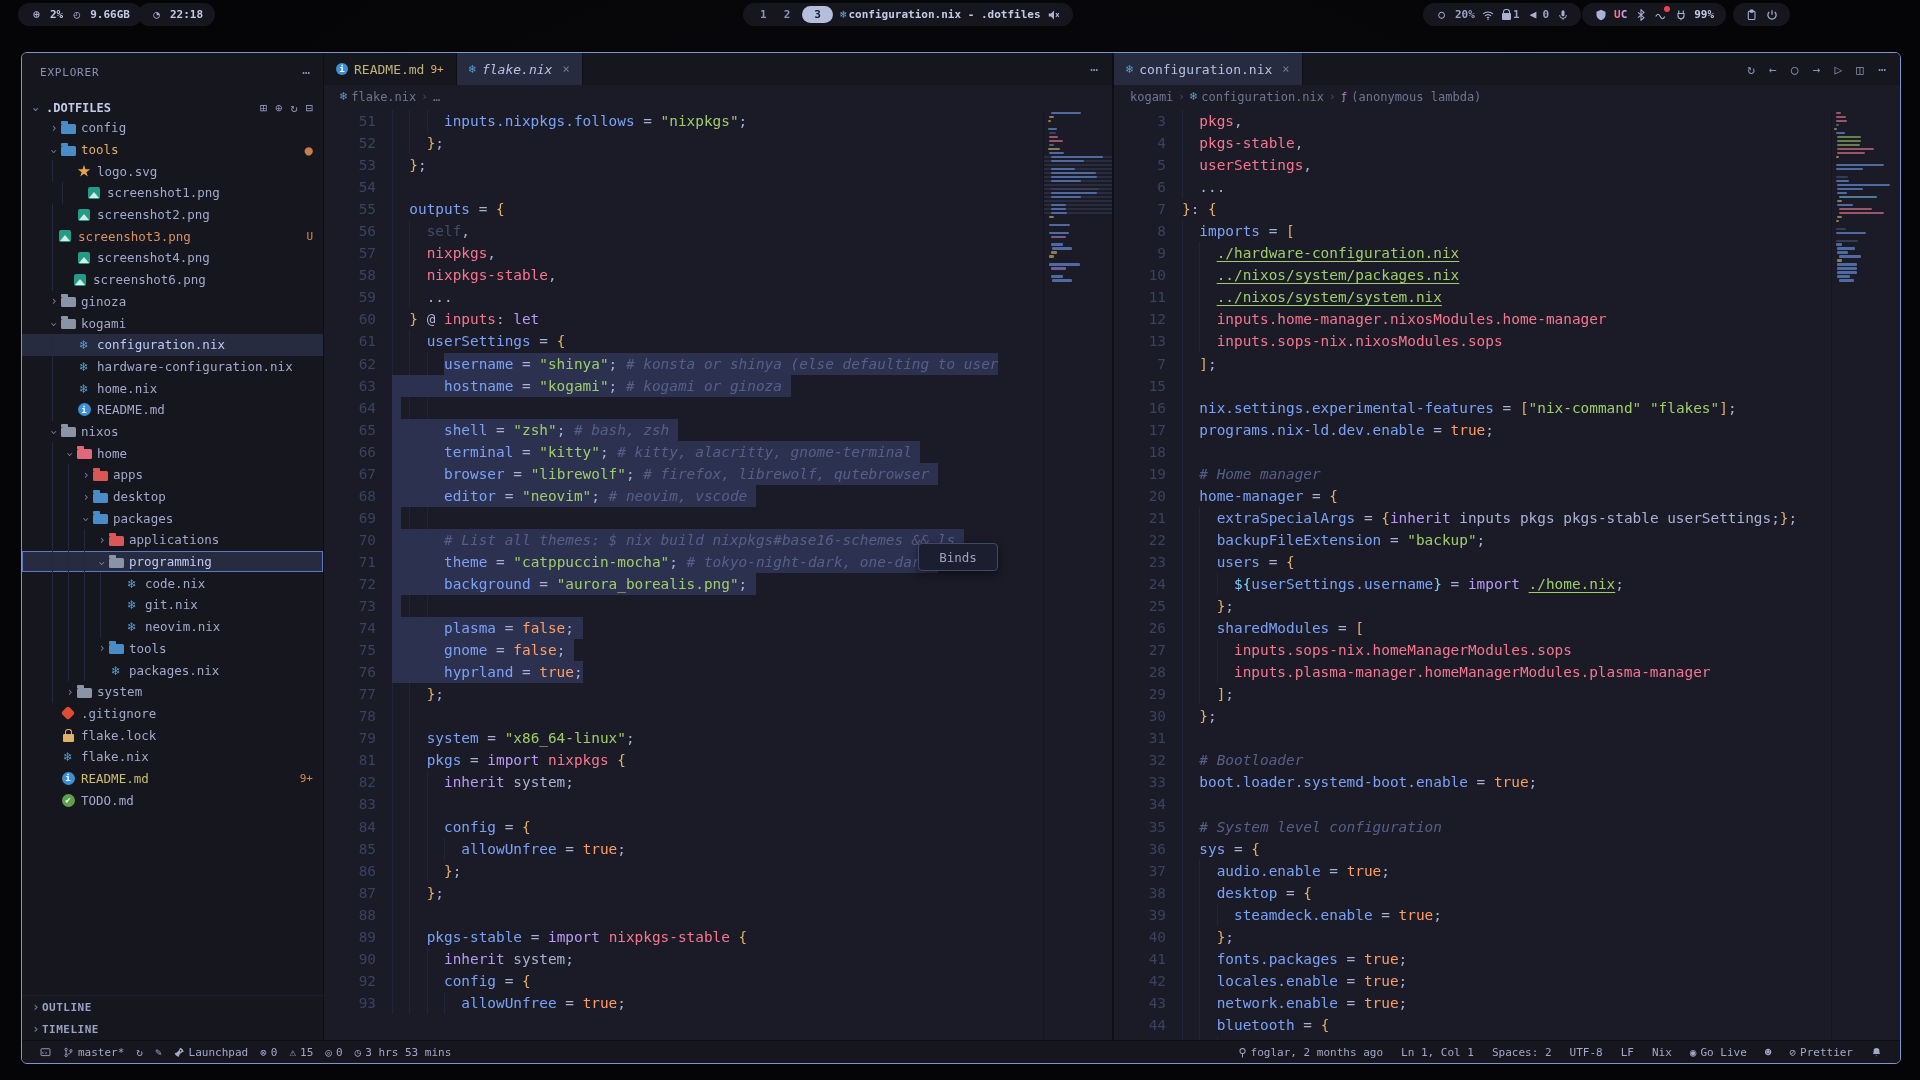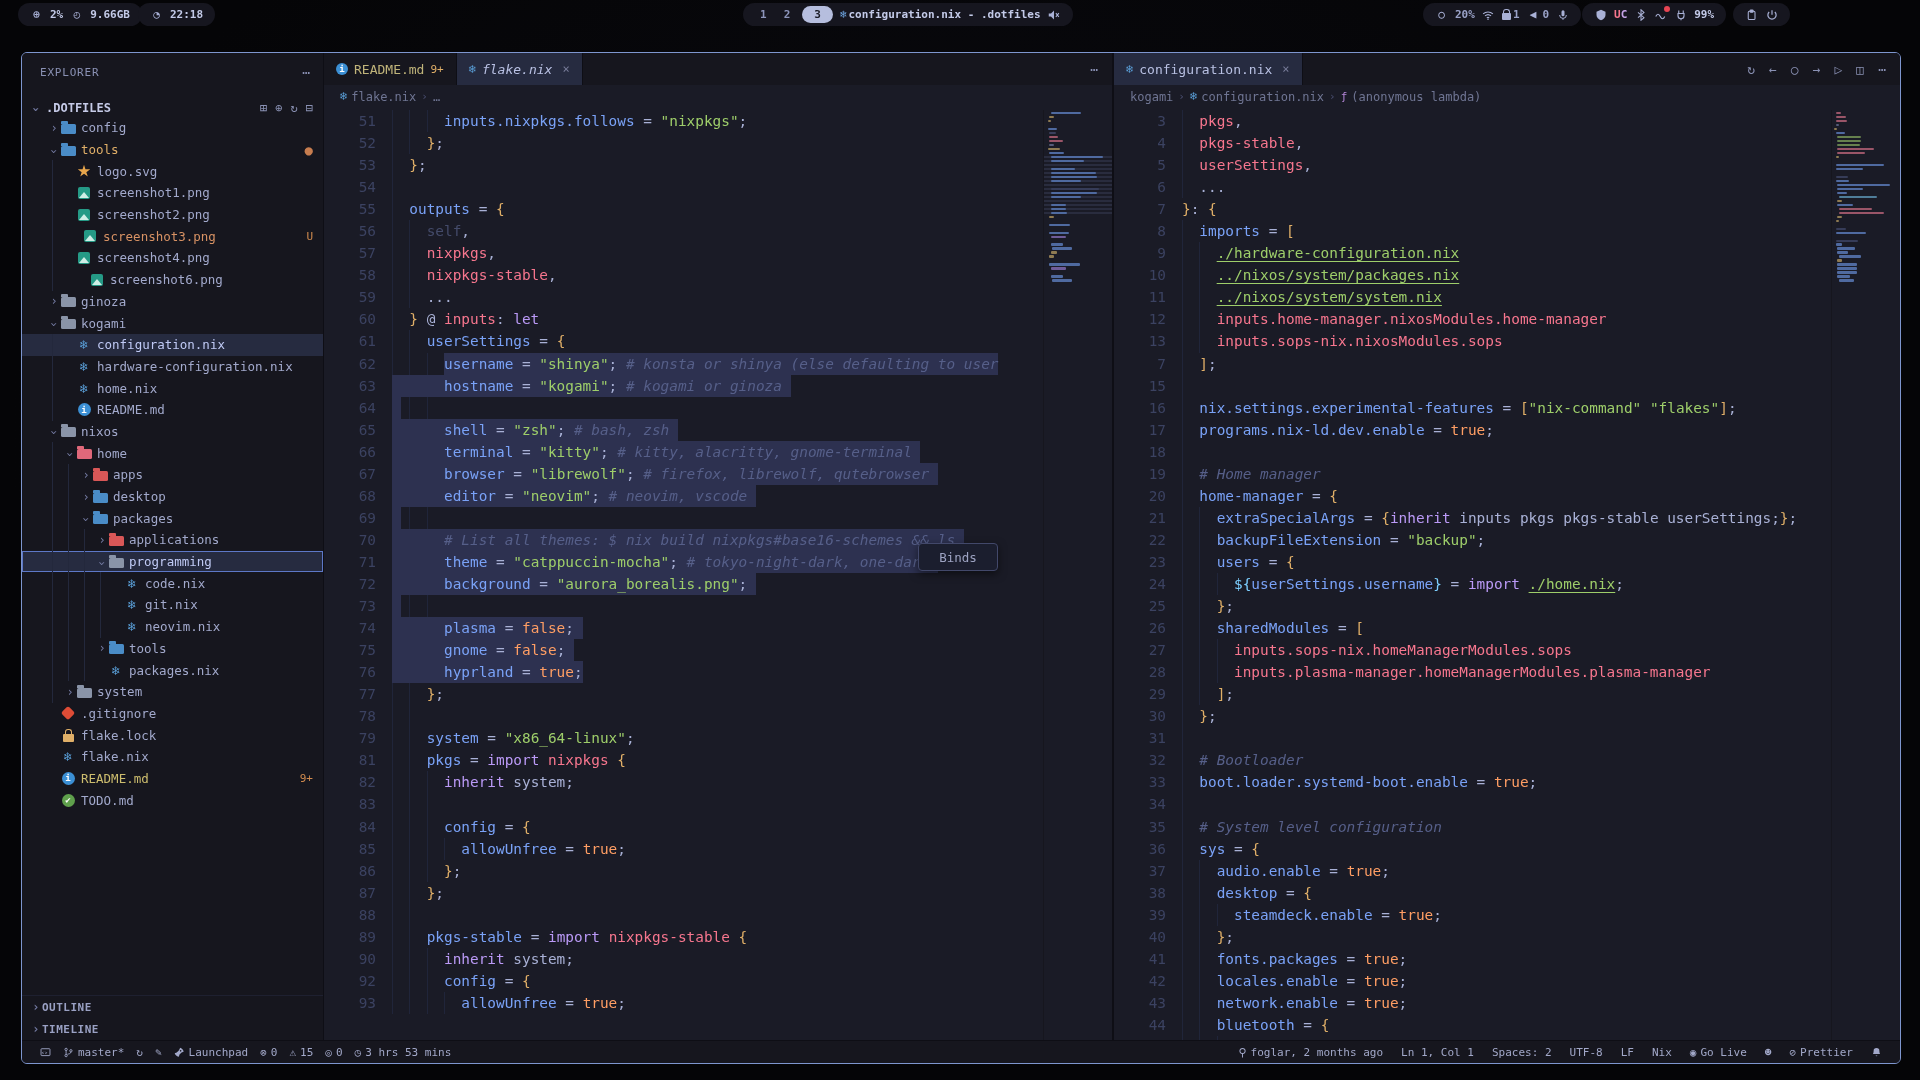--- a/index.html
+++ b/index.html
@@ -241,54 +241,54 @@
               <span class="tbadge dot">●</span>
             </div>
             <div class="trow" style="padding-left: 42px;">
               <span class="tguide" style="left: 30px;"></span>
               <span class="chev"></span>
               <span class="ti">
                 <span class="ic-star"></span>
               </span>
               <span class="lbl">logo.svg</span>
             </div>
+            <div class="trow" style="padding-left: 42px; margin-left: 10px;">
+              <span class="tguide" style="left: 30px;"></span>
+              <span class="chev"></span>
+              <span class="ti">
+                <span class="ic-img"></span>
+              </span>
+              <span class="lbl">screenshot1.png</span>
+            </div>
             <div class="trow" style="padding-left: 42px;">
               <span class="tguide" style="left: 30px;"></span>
               <span class="chev"></span>
               <span class="ti">
                 <span class="ic-img"></span>
               </span>
-              <span class="lbl">screenshot1.png</span>
-            </div>
-            <div class="trow" style="padding-left: 42px;">
-              <span class="tguide" style="left: 30px;"></span>
-              <span class="chev"></span>
-              <span class="ti">
-                <span class="ic-img"></span>
-              </span>
               <span class="lbl">screenshot2.png</span>
             </div>
-            <div class="trow unt" style="padding-left: 48px;">
+            <div class="trow unt" style="padding-left: 23px;">
               <span class="tguide" style="left: 30px;"></span>
               <span class="chev"></span>
               <span class="ti">
                 <span class="ic-img"></span>
               </span>
               <span class="lbl">screenshot3.png</span>
               <span class="tbadge">U</span>
             </div>
             <div class="trow" style="padding-left: 42px;">
               <span class="tguide" style="left: 30px;"></span>
               <span class="chev"></span>
               <span class="ti">
                 <span class="ic-img"></span>
               </span>
               <span class="lbl">screenshot4.png</span>
             </div>
-            <div class="trow" style="padding-left: 55px;">
+            <div class="trow" style="padding-left: 38px;">
               <span class="tguide" style="left: 30px;"></span>
               <span class="chev"></span>
               <span class="ti">
                 <span class="ic-img"></span>
               </span>
               <span class="lbl">screenshot6.png</span>
             </div>
             <div class="trow" style="padding-left: 26px;">
               <span class="chev">›</span>
               <span class="ti">

